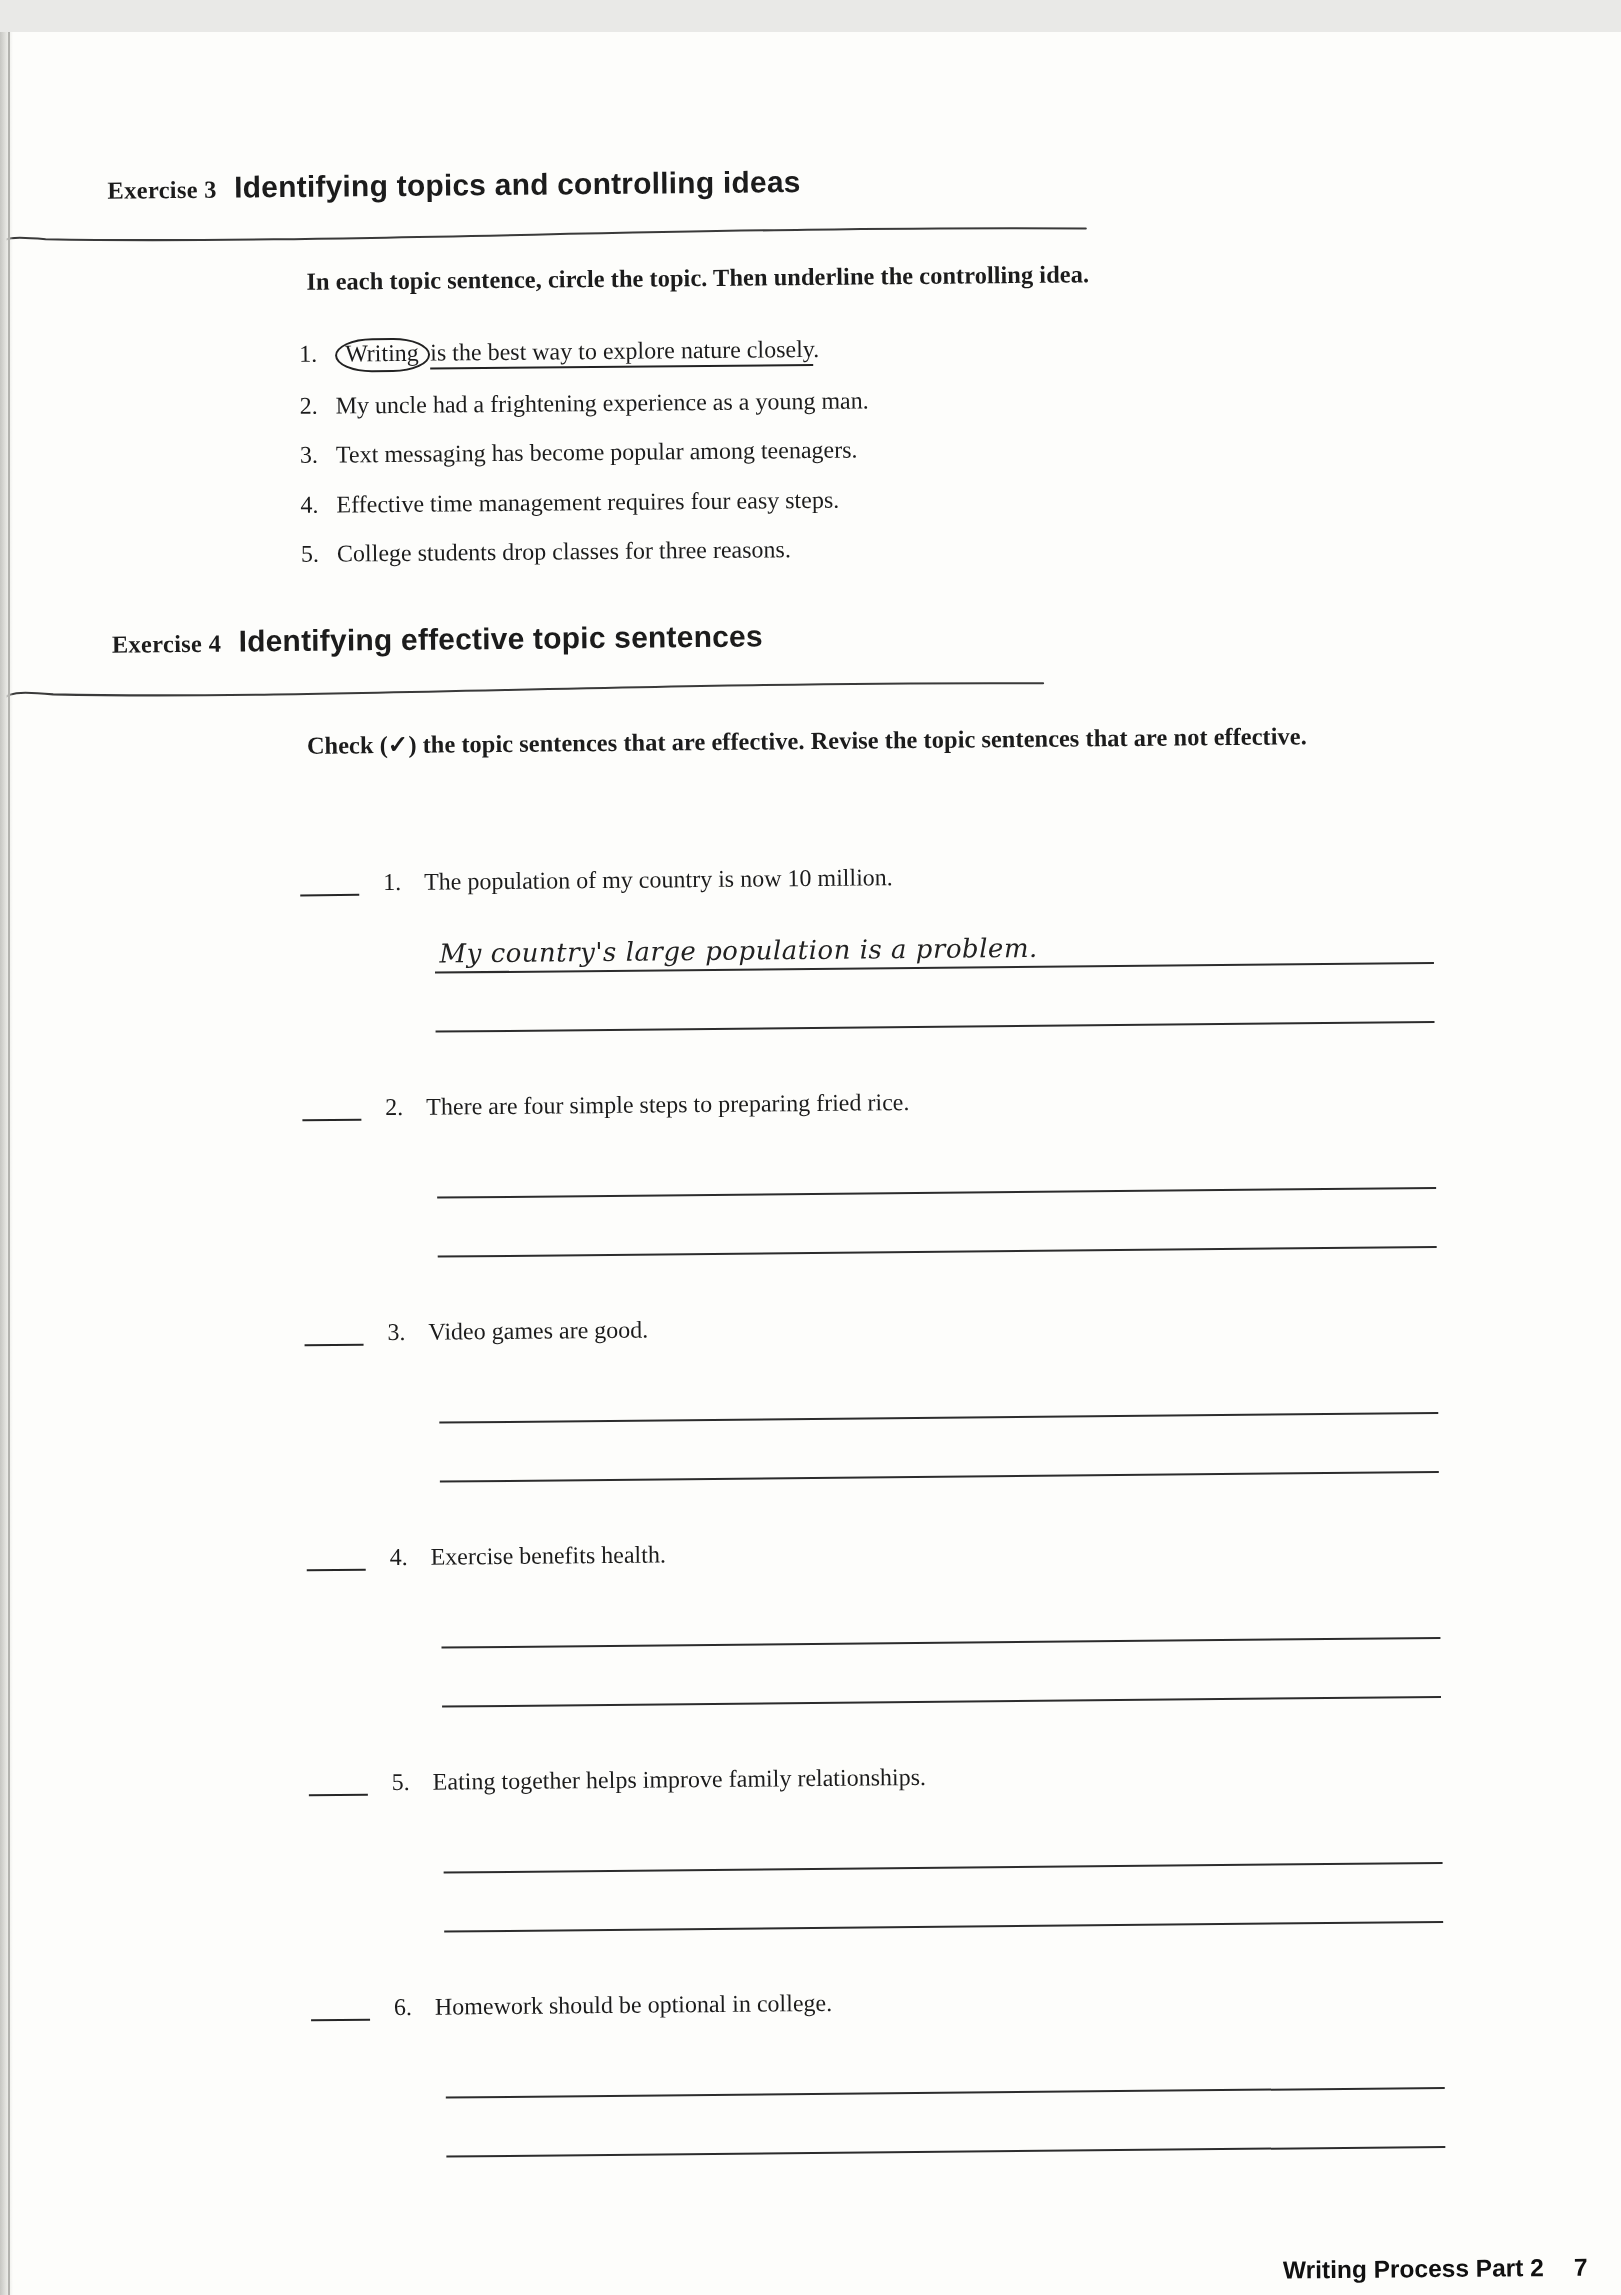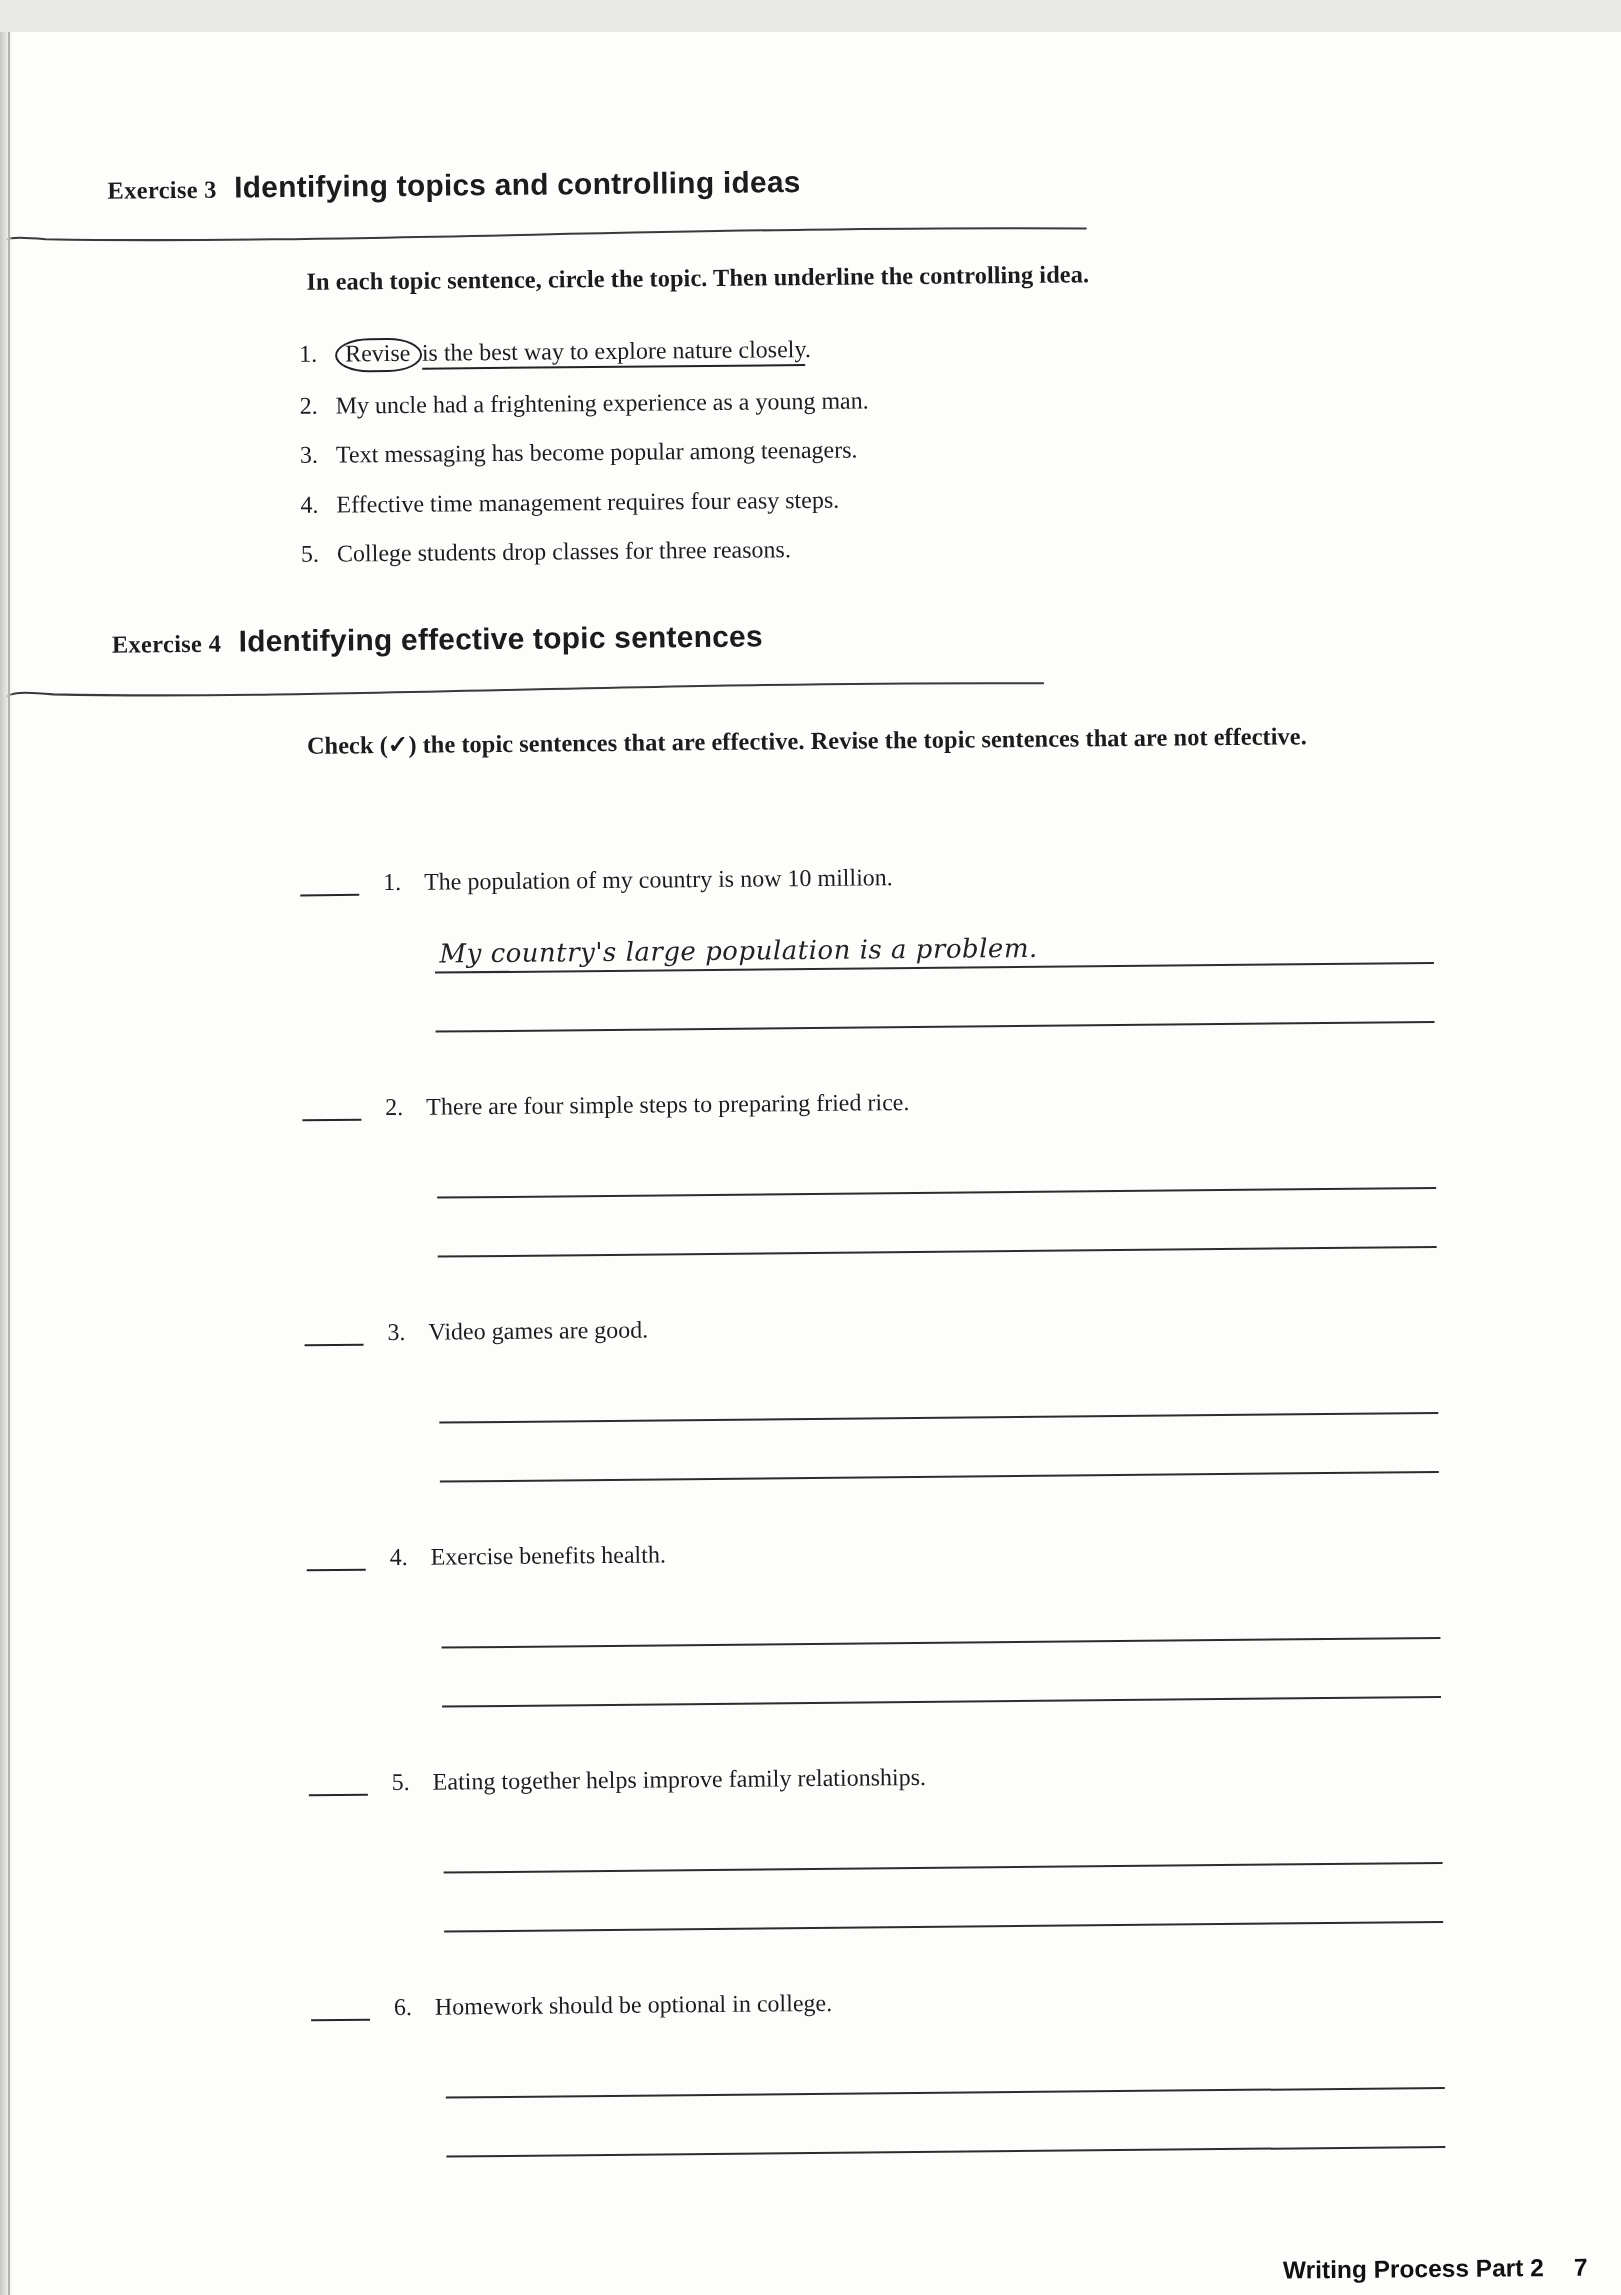--- a/index.html
+++ b/index.html
@@ -80,21 +80,21 @@
 
     <svg class="rule-svg" id="rule3" width="1116" height="33" viewBox="0 0 1410 42">
       <path d="M8 32 C 14 14, 34 15, 72 19 C 420 29, 920 10, 1396 18" stroke="#3a3a3a" stroke-width="2.6" fill="none" stroke-linecap="round"></path>
     </svg>
 
     <div class="instruction" id="ex3-instruction">In each topic sentence, circle the topic. Then underline the controlling idea.</div>
 
     <div id="ex3-list">
       <div class="ex3-item">
         <span class="num">1.</span>
-        <span><span class="circled">Revise</span><span class="cidea">is the best way to explore nature closely</span><span>.</span></span>
+        <span><span class="circled">Writing</span><span class="cidea">is the best way to explore nature closely</span><span>.</span></span>
       </div>
       <div class="ex3-item">
         <span class="num">2.</span>
         <span>My uncle had a frightening experience as a young man.</span>
       </div>
       <div class="ex3-item">
         <span class="num">3.</span>
         <span>Text messaging has become popular among teenagers.</span>
       </div>
       <div class="ex3-item">

